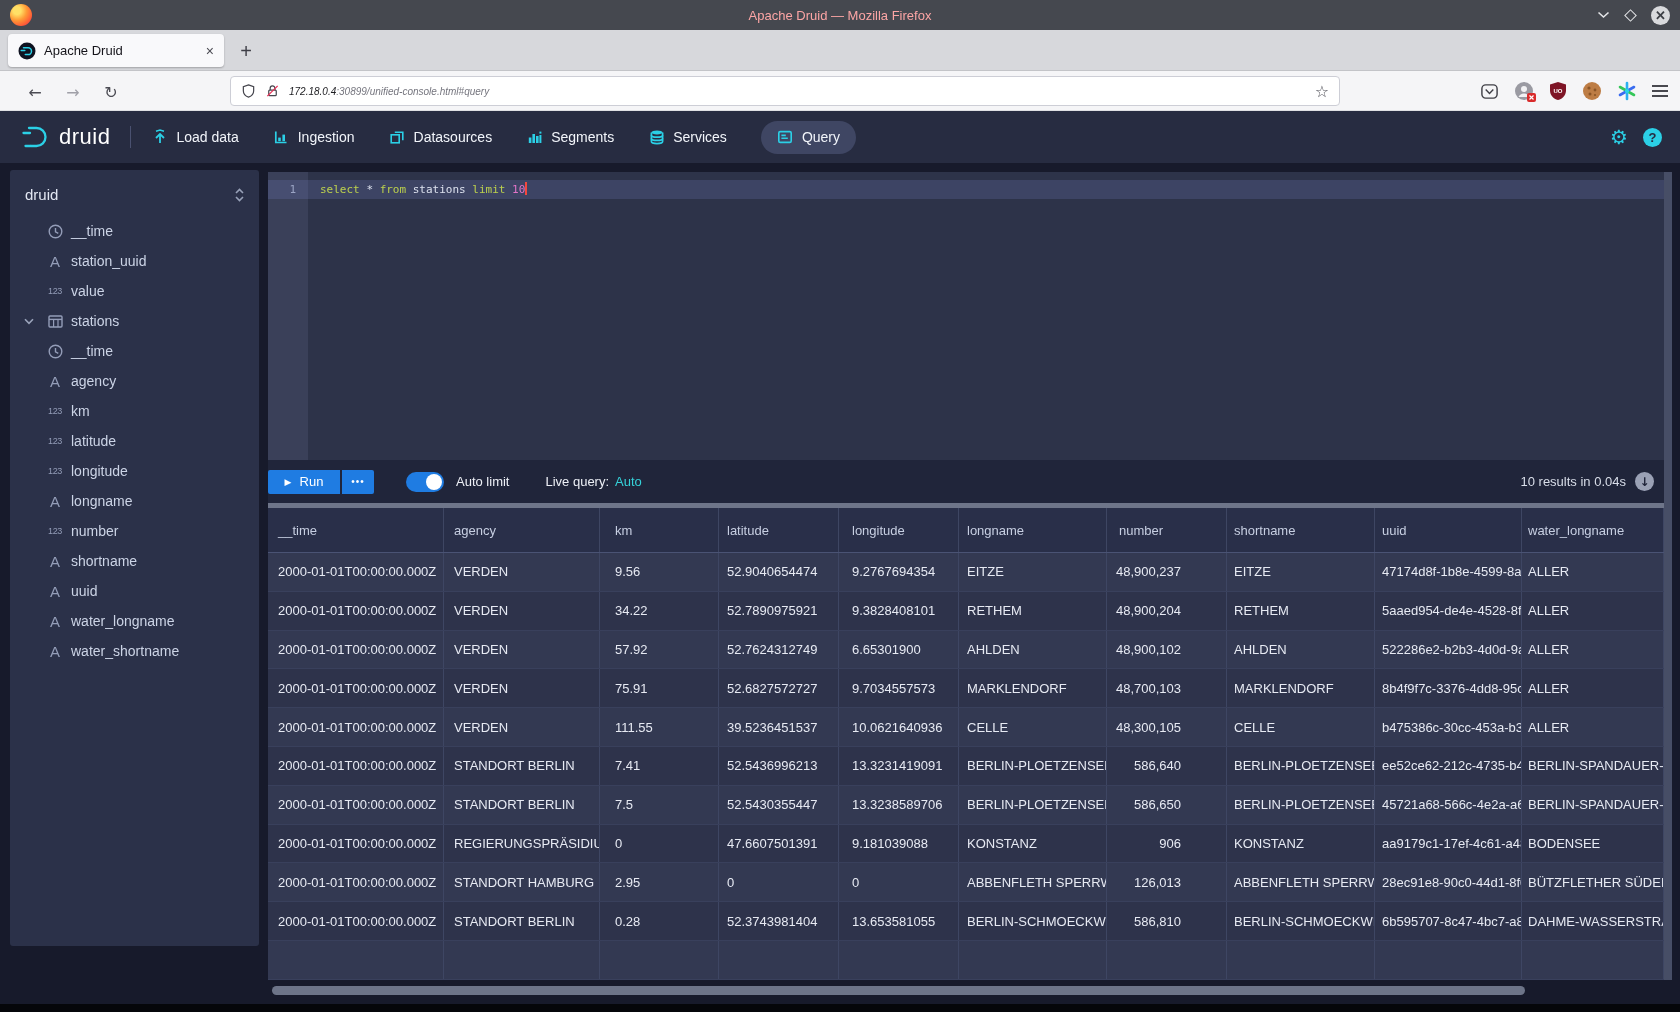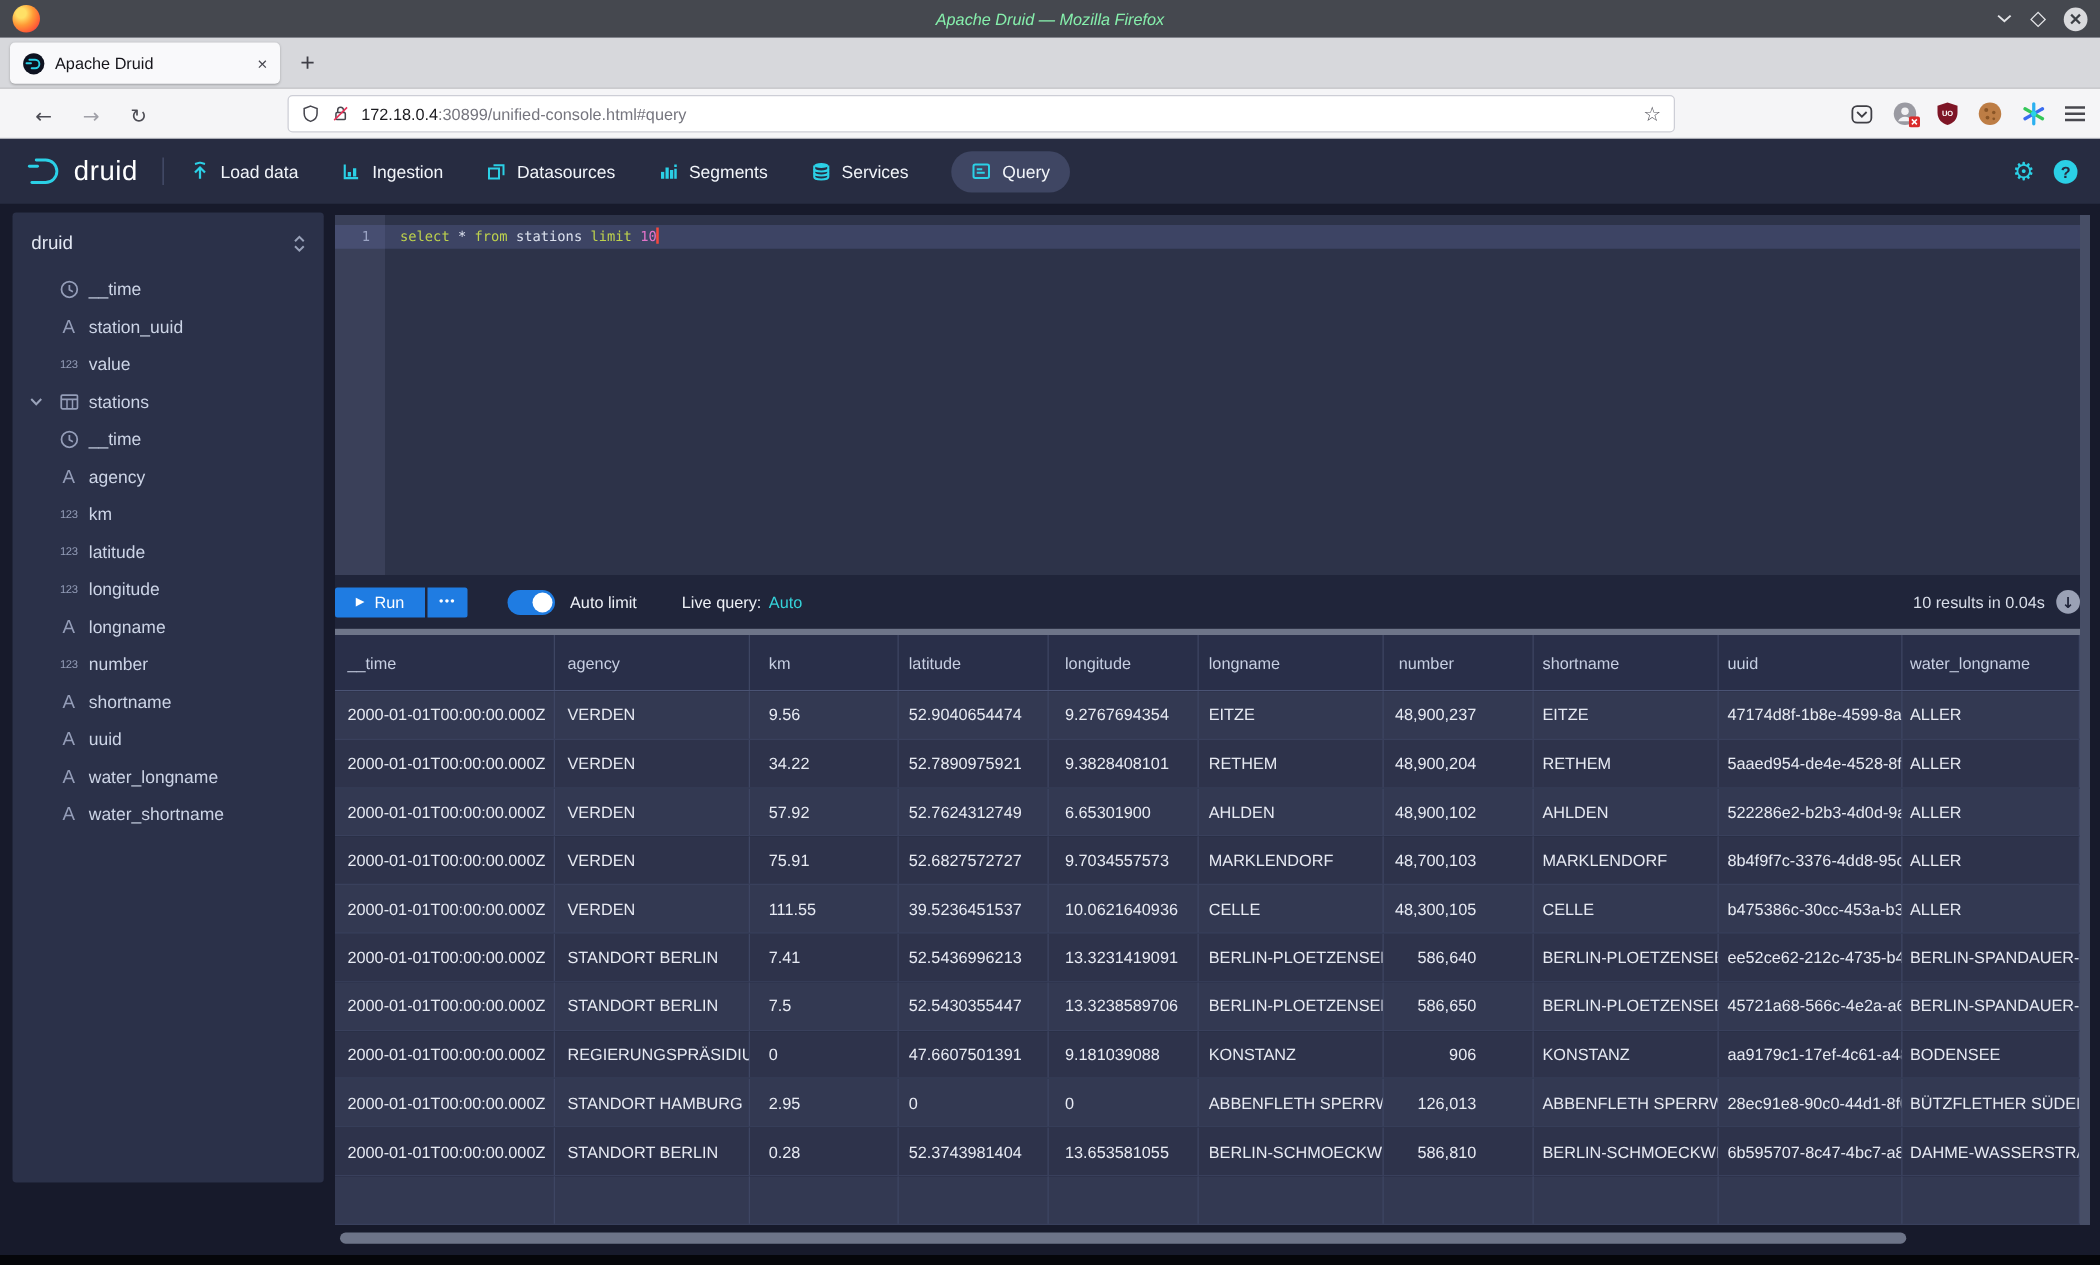--- a/index.html
+++ b/index.html
@@ -5,40 +5,40 @@
   html,body{margin:0;padding:0;background:#000;}
   *{box-sizing:border-box;}
   .screen{position:relative;width:1680px;height:1012px;overflow:hidden;background:#171a2b;
           font-family:"Liberation Sans",sans-serif;-webkit-font-smoothing:antialiased;}
 
   
   .titlebar{position:absolute;left:0;top:0;width:1680px;height:30px;background:#45484f;
             display:flex;align-items:center;}
   .ff-logo{position:absolute;left:10px;top:4px;width:22px;height:22px;border-radius:50%;
            background:radial-gradient(circle at 32% 30%, #ffe066 0 18%, #ff9a36 45%, #ff5d36 72%, #d6246a 100%);}
-  .win-title{position:absolute;left:0;right:0;text-align:center;color:#86efac;font-size:13px;font-style:italic;}
+  .win-title{position:absolute;left:0;right:0;text-align:center;color:#fca5a5;font-size:13px;}
   .win-controls{position:absolute;right:0;top:0;height:30px;display:flex;align-items:center;gap:16px;padding-right:10px;}
   .wc-diamond{width:9px;height:9px;border:1.6px solid #e4e5e8;transform:rotate(45deg);}
   .wc-close{width:19px;height:19px;border-radius:50%;background:#d9dadd;color:#3c3f45;font-size:13px;
             font-weight:bold;display:flex;align-items:center;justify-content:center;line-height:1;}
 
   .tabbar{position:absolute;left:0;top:30px;width:1680px;height:41px;background:#d7d8dc;border-bottom:1px solid #c3c4c8;}
   .tab{position:absolute;left:8px;top:4px;width:216px;height:33px;background:#f9f9fb;border-radius:4px;
        box-shadow:0 1px 2px rgba(0,0,0,.25);display:flex;align-items:center;padding:0 10px;gap:8px;}
   .tab-title{flex:1;font-size:13px;color:#15141a;white-space:nowrap;overflow:hidden;}
   .tab-close{color:#4a4a52;font-size:14px;line-height:1;}
   .newtab{position:absolute;left:233px;top:8px;width:26px;height:26px;display:flex;align-items:center;
           justify-content:center;color:#3e3e46;font-size:20px;border-radius:4px;}
 
   .toolbar{position:absolute;left:0;top:71px;width:1680px;height:40px;background:#f5f5f7;border-bottom:1px solid #dfe0e3;}
   .navbtn{position:absolute;top:8px;width:26px;height:26px;display:flex;align-items:center;justify-content:center;
           font-size:16px;color:#4c4c54;font-family:"DejaVu Sans",sans-serif;}
   .urlfield{position:absolute;left:230px;top:5px;width:1110px;height:30px;background:#fff;
             border:1px solid #cdced6;border-radius:4px;display:flex;align-items:center;padding:0 10px;gap:9px;}
-  .url-text{flex:1;font-size:13px;color:#1b1b1f;white-space:nowrap;overflow:hidden;}
+  .url-text{flex:1;font-size:10px;color:#1b1b1f;white-space:nowrap;overflow:hidden;font-style:italic;}
   .url-text .rest{color:#75757e;}
   .ext-icons{position:absolute;right:12px;top:0;height:40px;display:flex;align-items:center;gap:15px;}
   .burger div{width:16px;height:2px;background:#48484f;margin:3px 0;}
 
   
   .dnav{position:absolute;left:0;top:111px;width:1680px;height:52px;background:#272c41;
         display:flex;align-items:center;color:#f2f5fa;}
   .brand{display:flex;align-items:center;gap:9px;padding-left:20px;}
   .brand-name{font-size:22px;color:#fff;letter-spacing:.5px;}
   .nav-div{width:1px;height:22px;background:#4a5170;margin:0 20px;}
@@ -82,21 +82,21 @@
   .btn-run{width:72px;height:24px;background:#1f7ce2;border-radius:2px 0 0 2px;color:#fff;
            display:flex;align-items:center;justify-content:center;gap:8px;}
   .btn-run .play{font-size:9px;font-family:"DejaVu Sans",sans-serif;}
   .btn-more{width:32px;height:24px;background:#1f7ce2;border-radius:0 2px 2px 0;margin-left:2px;color:#fff;
             display:flex;align-items:center;justify-content:center;font-size:10px;letter-spacing:1px;}
   .toggle{width:38px;height:20px;border-radius:10px;background:#1f7ce2;position:relative;margin-left:32px;}
   .toggle .knob{position:absolute;right:2px;top:2px;width:16px;height:16px;border-radius:50%;background:#fff;}
   .lbl-autolimit{margin-left:12px;}
   .lbl-livequery{margin-left:36px;}
   .lbl-live-val{color:#35d2d9;margin-left:6px;}
-  .run-right{position:absolute;right:0;display:flex;align-items:center;gap:9px;color:#d9dee9;}
+  .run-right{position:absolute;right:10px;display:flex;align-items:center;gap:9px;color:#d9dee9;}
   .dl{width:19px;height:19px;border-radius:50%;background:#9aa1b5;color:#20253a;display:flex;
       align-items:center;justify-content:center;font-size:12px;font-weight:bold;font-family:"DejaVu Sans",sans-serif;}
 
   .splitter{position:absolute;left:268px;top:503px;width:1396px;height:5px;background:#6e7589;}
 
   
   .grid{position:absolute;left:268px;top:508px;width:1396px;overflow:hidden;font-size:13px;color:#e7eaf3;}
   .grow{display:flex;height:38.8px;}
   .grow.head{height:45px;background:#292f49;color:#c7cfe2;border-bottom:1px solid #4a5374;}
   .grow.odd{background:#333952;}

